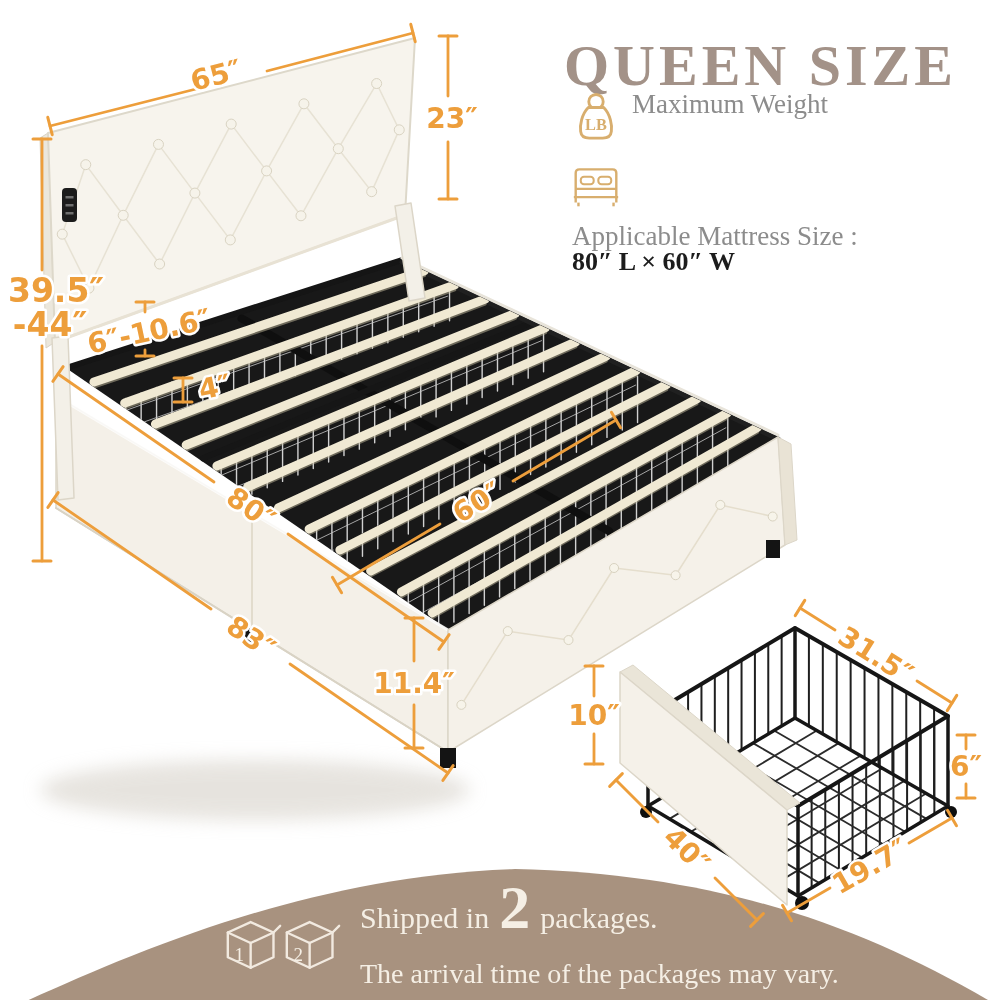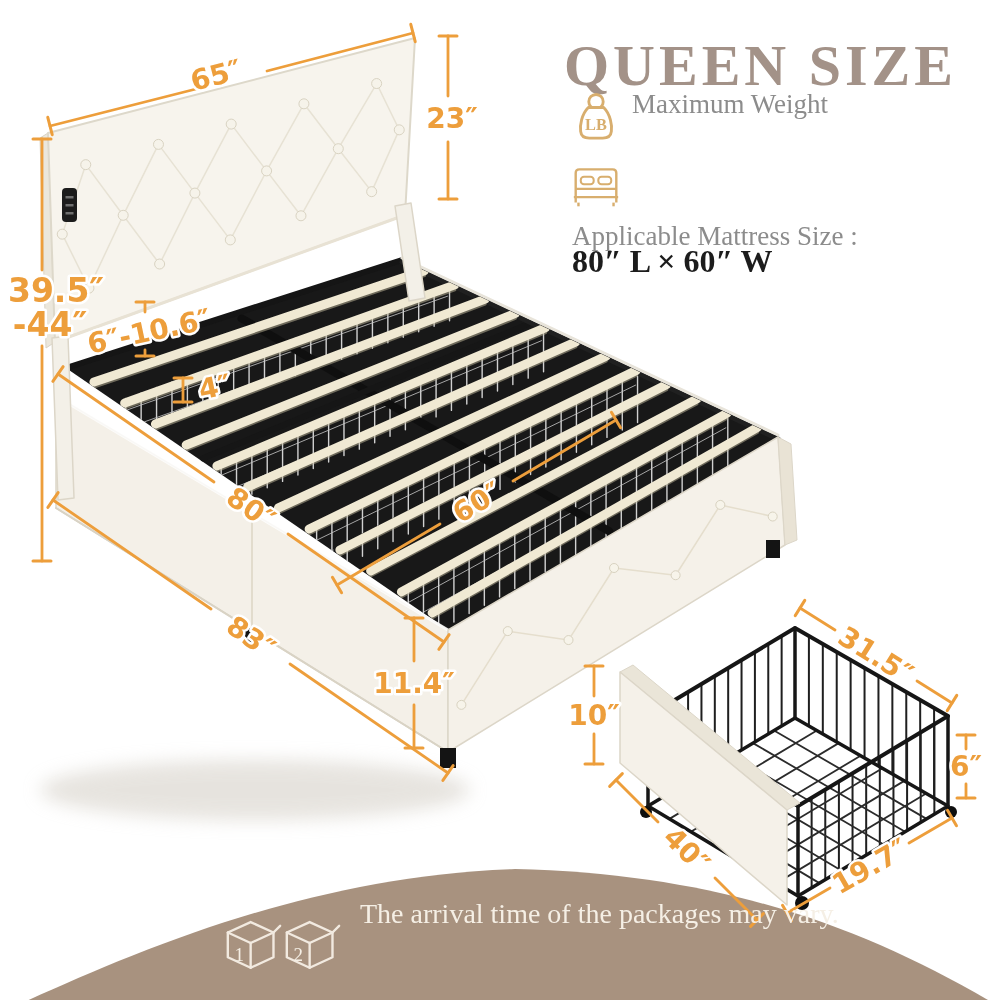--- a/index.html
+++ b/index.html
@@ -8,26 +8,26 @@
   #scene{position:absolute;left:0;top:0;width:1000px;height:1000px;}
   .dim{font-family:"DejaVu Sans",sans-serif;font-weight:700;font-size:28px;fill:#ED9E3B;
        stroke:#ffffff;stroke-width:5px;paint-order:stroke;stroke-linejoin:round;}
   .dim.big{font-size:33px;}
   .title{position:absolute;left:564px;top:32px;font-family:"Liberation Serif",serif;
          font-weight:700;font-size:58px;letter-spacing:4px;color:#A39288;white-space:nowrap;}
   .feat{position:absolute;display:flex;gap:12px;align-items:flex-start;}
   .fico{width:48px;height:52px;flex:0 0 auto;}
   .ftxt{font-size:27px;line-height:25px;color:#8C8C8C;white-space:nowrap;}
   .val{color:#1C1C1C;font-weight:700;}
-  .val2{color:#1C1C1C;font-weight:700;font-size:32px;}
+  .val2{color:#1C1C1C;font-weight:700;font-size:26px;}
   .foot-note{position:absolute;left:224px;top:896px;display:flex;gap:18px;align-items:flex-start;color:#F5EFE5;}
   .boxes{width:118px;height:62px;margin-top:16px;}
   .l1{font-size:30px;line-height:44px;white-space:nowrap;}
   .big2{font-size:62px;font-weight:700;line-height:10px;margin:0 10px;}
-  .l2{font-size:28px;line-height:32px;margin-top:2px;white-space:nowrap;}
+  .l2{font-size:28px;line-height:32px;margin-top:18px;white-space:nowrap;}
   .boxnum{font-family:"Liberation Serif",serif;font-size:20px;fill:#F5EFE5;}
   .lbtxt{font-family:"Liberation Serif",serif;font-size:17px;font-weight:700;fill:#D8AE6E;}
 </style>
 </head>
 <body>
 
 <svg id="scene" viewBox="0 0 1000 1000">
   <defs>
     <clipPath id="deckClip">
         <polygon points="66,368 402,260 778,437 448,630"></polygon>
@@ -425,15 +425,16 @@
       <line x1="52" y1="15" x2="59" y2="8"></line>
       <polygon points="90,4 114,15 114,41 90,52 66,41 66,15"></polygon>
       <polyline points="66,15 90,26 114,15"></polyline>
       <line x1="90" y1="26" x2="90" y2="52"></line>
       <line x1="114" y1="15" x2="121" y2="8"></line>
     </g>
     <text class="boxnum" x="16" y="45" text-anchor="middle">1</text>
     <text class="boxnum" x="78" y="45" text-anchor="middle">2</text>
   </svg>
   <div>
+    <div class="l1"><span>Shipped in</span><span class="big2">2</span><span>packages.</span></div>
     <div class="l2">The arrival time of the packages may vary.</div>
   </div>
 </div>
 
 </body></html>

